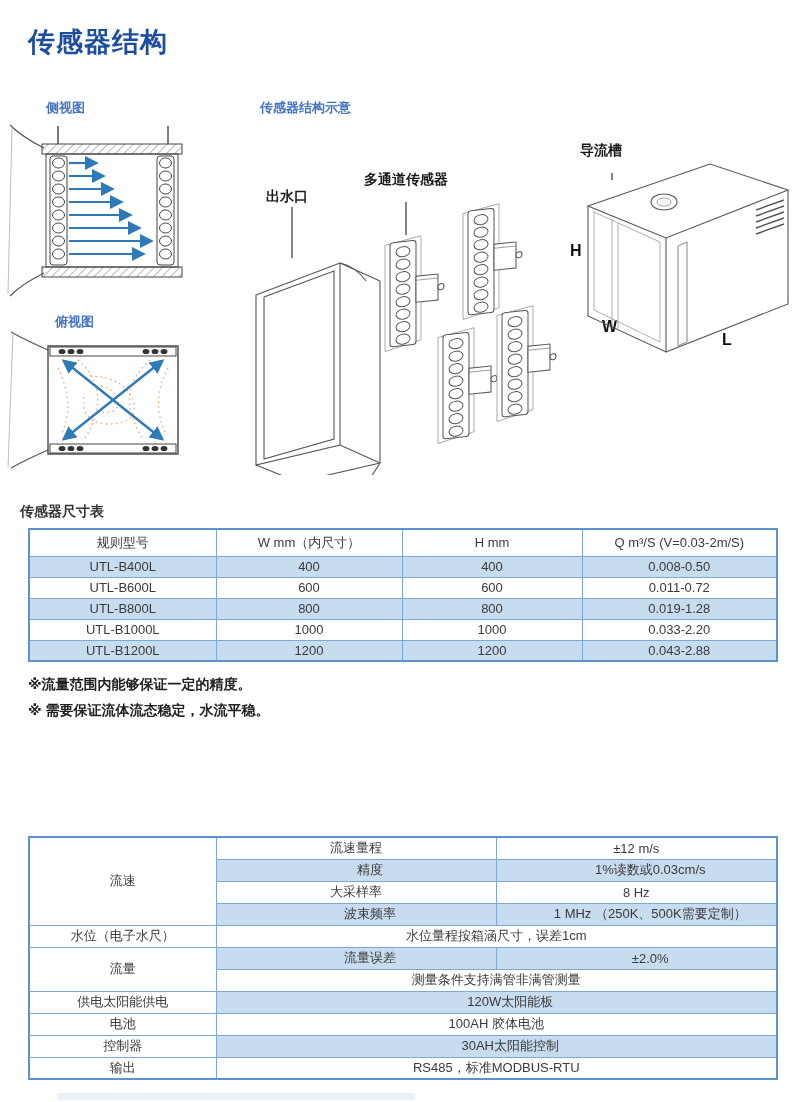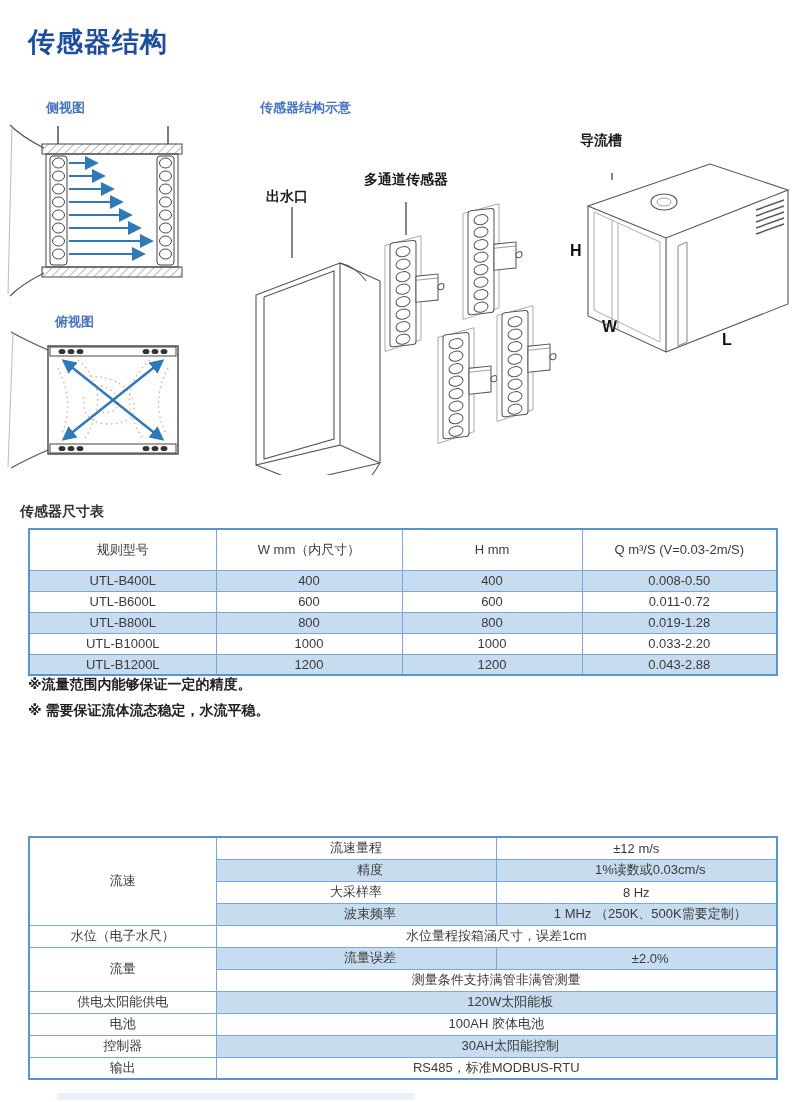--- a/index.html
+++ b/index.html
@@ -1,53 +1,53 @@
 <!DOCTYPE html>
 <html><head>
 <meta charset="utf-8">
 <style>
   * { margin:0; padding:0; box-sizing:border-box; }
   html,body { background:#ffffff; }
   .page {
     position:relative; width:800px; height:1102px; background:#ffffff;
-    font-family:"Liberation Sans","DejaVu Sans",sans-serif; color:#333; overflow:hidden;border-radius:12px;
+    font-family:"Liberation Sans","DejaVu Sans",sans-serif; color:#333; overflow:hidden;
   }
   .h-title { position:absolute; left:28px; font-size:27px; font-weight:bold; color:#1d4d9f; letter-spacing:1px; }
   .dlabel { position:absolute; font-size:13px; font-weight:bold; color:#4472c4; }
   .plabel { position:absolute; font-size:14px; font-weight:bold; color:#1a1a1a; }
   .dimlabel { position:absolute; font-size:16px; font-weight:bold; color:#111; }
   .tbl-title { position:absolute; left:20px; font-size:14px; font-weight:bold; color:#333; }
   .note { position:absolute; left:28px; font-size:14px; font-weight:600; color:#222; }
   svg.diagram { position:absolute; }
   table { position:absolute; border-collapse:collapse; table-layout:fixed; background:#fff; }
   .dim-table, .tech-table { border:2px solid #5b93cf; }
   .dim-table th, .dim-table td, .tech-table td {
     border:1px solid #7ba7d9; text-align:center; font-size:13px; font-weight:normal;
     color:#3a3a3a; padding:0 4px; overflow:hidden; white-space:nowrap;
   }
-  .dim-table thead tr { height:41px; }
+  .dim-table thead tr { height:27px; }
   .dim-table tbody tr { height:21px; }
   .tech-table tr { height:22px; }
   tr.alt, td.alt { background:#c8dcef;padding-left:32px; }
   .frag { position:absolute; background:#e9f1f9; }
 </style>
 </head>
 <body>
 
 <div class="page">
 
   <div class="h-title" style="top:24px;">传感器结构</div>
 
   <span class="dlabel" style="left:46px; top:99px;">侧视图</span>
   <span class="dlabel" style="left:260px; top:99px;">传感器结构示意</span>
   <span class="dlabel" style="left:55px; top:313px;">俯视图</span>
 
   <span class="plabel" style="left:266px; top:188px;">出水口</span>
   <span class="plabel" style="left:364px; top:171px;">多通道传感器</span>
-  <span class="plabel" style="left:580px; top:132px;">导流槽</span>
+  <span class="plabel" style="left:580px; top:142px;">导流槽</span>
   <span class="dimlabel" style="left:570px; top:242px;">H</span>
   <span class="dimlabel" style="left:602px; top:318px;">W</span>
   <span class="dimlabel" style="left:722px; top:331px;">L</span>
 
   <svg class="diagram" style="left:6px; top:118px;" width="192" height="185" viewBox="0 0 192 185">
     <defs>
       <pattern id="hatchA" patternUnits="userSpaceOnUse" width="6" height="6" patternTransform="rotate(45)">
         <line x1="0" y1="0" x2="0" y2="6" stroke="#8a8a8a" stroke-width="1.2"></line>
       </pattern>
       <marker id="arrR" viewBox="0 0 10 10" refX="8" refY="5" markerWidth="6.5" markerHeight="6.5" orient="auto">

